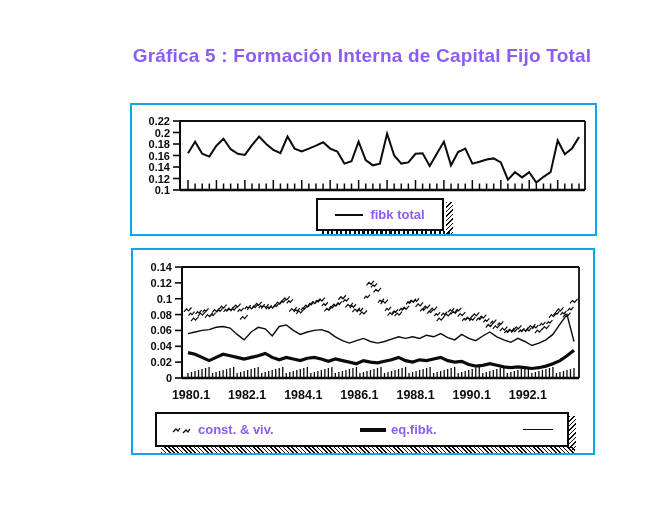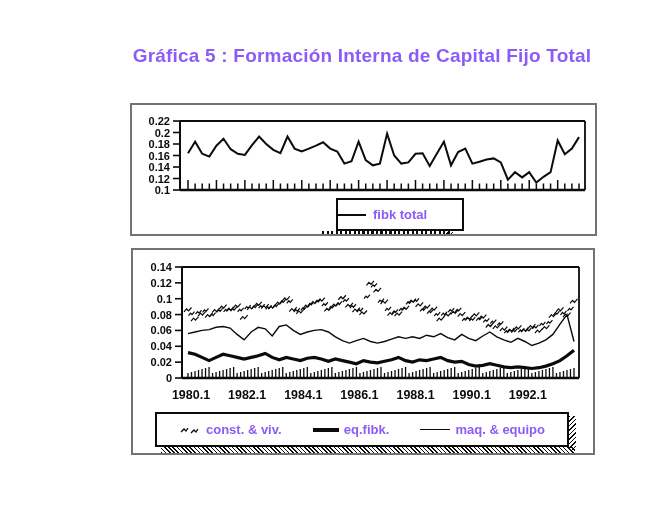--- a/index.html
+++ b/index.html
@@ -6,31 +6,31 @@
   html,body { margin:0; padding:0; background:#fff; }
   .page {
     position:relative; width:658px; height:510px; background:#fff;
     font-family:"Liberation Sans", sans-serif; color:#8b5cf6; overflow:hidden;
   }
   .abs { position:absolute; }
   .title {
     left:66px; top:42px; width:592px; text-align:center;
     font-size:19px; font-weight:bold; line-height:27px; letter-spacing:.2px;
   }
-  .chart-box { border:2px solid #737373; background:#fff; }
+  .chart-box { border:2px solid #0ea5e9; background:#fff; }
   #box-top    { left:130px; top:103px; width:467px; height:133px; }
   #box-bottom { left:131px; top:248px; width:464px; height:207px; }
   .chart-box svg { display:block; width:100%; height:100%; }
   svg text { font-family:"Liberation Sans", sans-serif; fill:#0b0b0b; }
   .legend {
     border:2px solid #0b0b0b; background:#fff; display:flex; align-items:center;
     font-size:13px; font-weight:bold; z-index:2;
   }
-  #legend-top    { left:336px; top:198px; width:128px; height:33px; gap:7px; }
-  #legend-bottom { left:155px; top:412px; width:414px; height:35px; padding:0 22px; justify-content:space-between; }
+  #legend-top    { left:316px; top:198px; width:128px; height:33px; justify-content:center; gap:7px; }
+  #legend-bottom { left:155px; top:412px; width:414px; height:35px; padding:0 14px; justify-content:space-between; }
   .legend-item { display:flex; align-items:center; gap:5px; }
   .line-sample { width:28px; height:0; border-top:2px solid #0b0b0b; }
   .line-thick  { width:26px; height:4px; background:#0b0b0b; }
   .line-thin   { width:30px; height:0; border-top:1.6px solid #0b0b0b; }
   .shadow-r    { background:repeating-linear-gradient(135deg,#0b0b0b 0 1.2px,transparent 1.2px 3.2px); }
   .shadow-b    { background:repeating-linear-gradient(45deg,#0b0b0b 0 1.1px,transparent 1.1px 3px); }
   .shadow-dots { background:repeating-linear-gradient(90deg,#0b0b0b 0 2px,transparent 2px 4.5px); }
 </style>
 </head>
 <body>
@@ -392,19 +392,18 @@
         <path d="M2,8 l3,-3 l2,2 l2,-3 M12,9 l3,-3 l2,2 l2,-3" fill="none" stroke="#0b0b0b" stroke-width="1.3"></path>
       </svg>
       <span>const. &amp; viv.</span>
     </span>
     <span class="legend-item">
       <span class="line-thick"></span>
       <span>eq.fibk.</span>
     </span>
     <span class="legend-item">
       <span class="line-thin"></span>
-      <span>maq. &amp; equipo</span>
     </span>
   </div>
   <div class="abs shadow-r" style="left:569px; top:416px; width:7px; height:34px;"></div>
   <div class="abs shadow-b" style="left:161px; top:447px; width:414px; height:6px;"></div>
 
 </div>
 
 </body></html>

